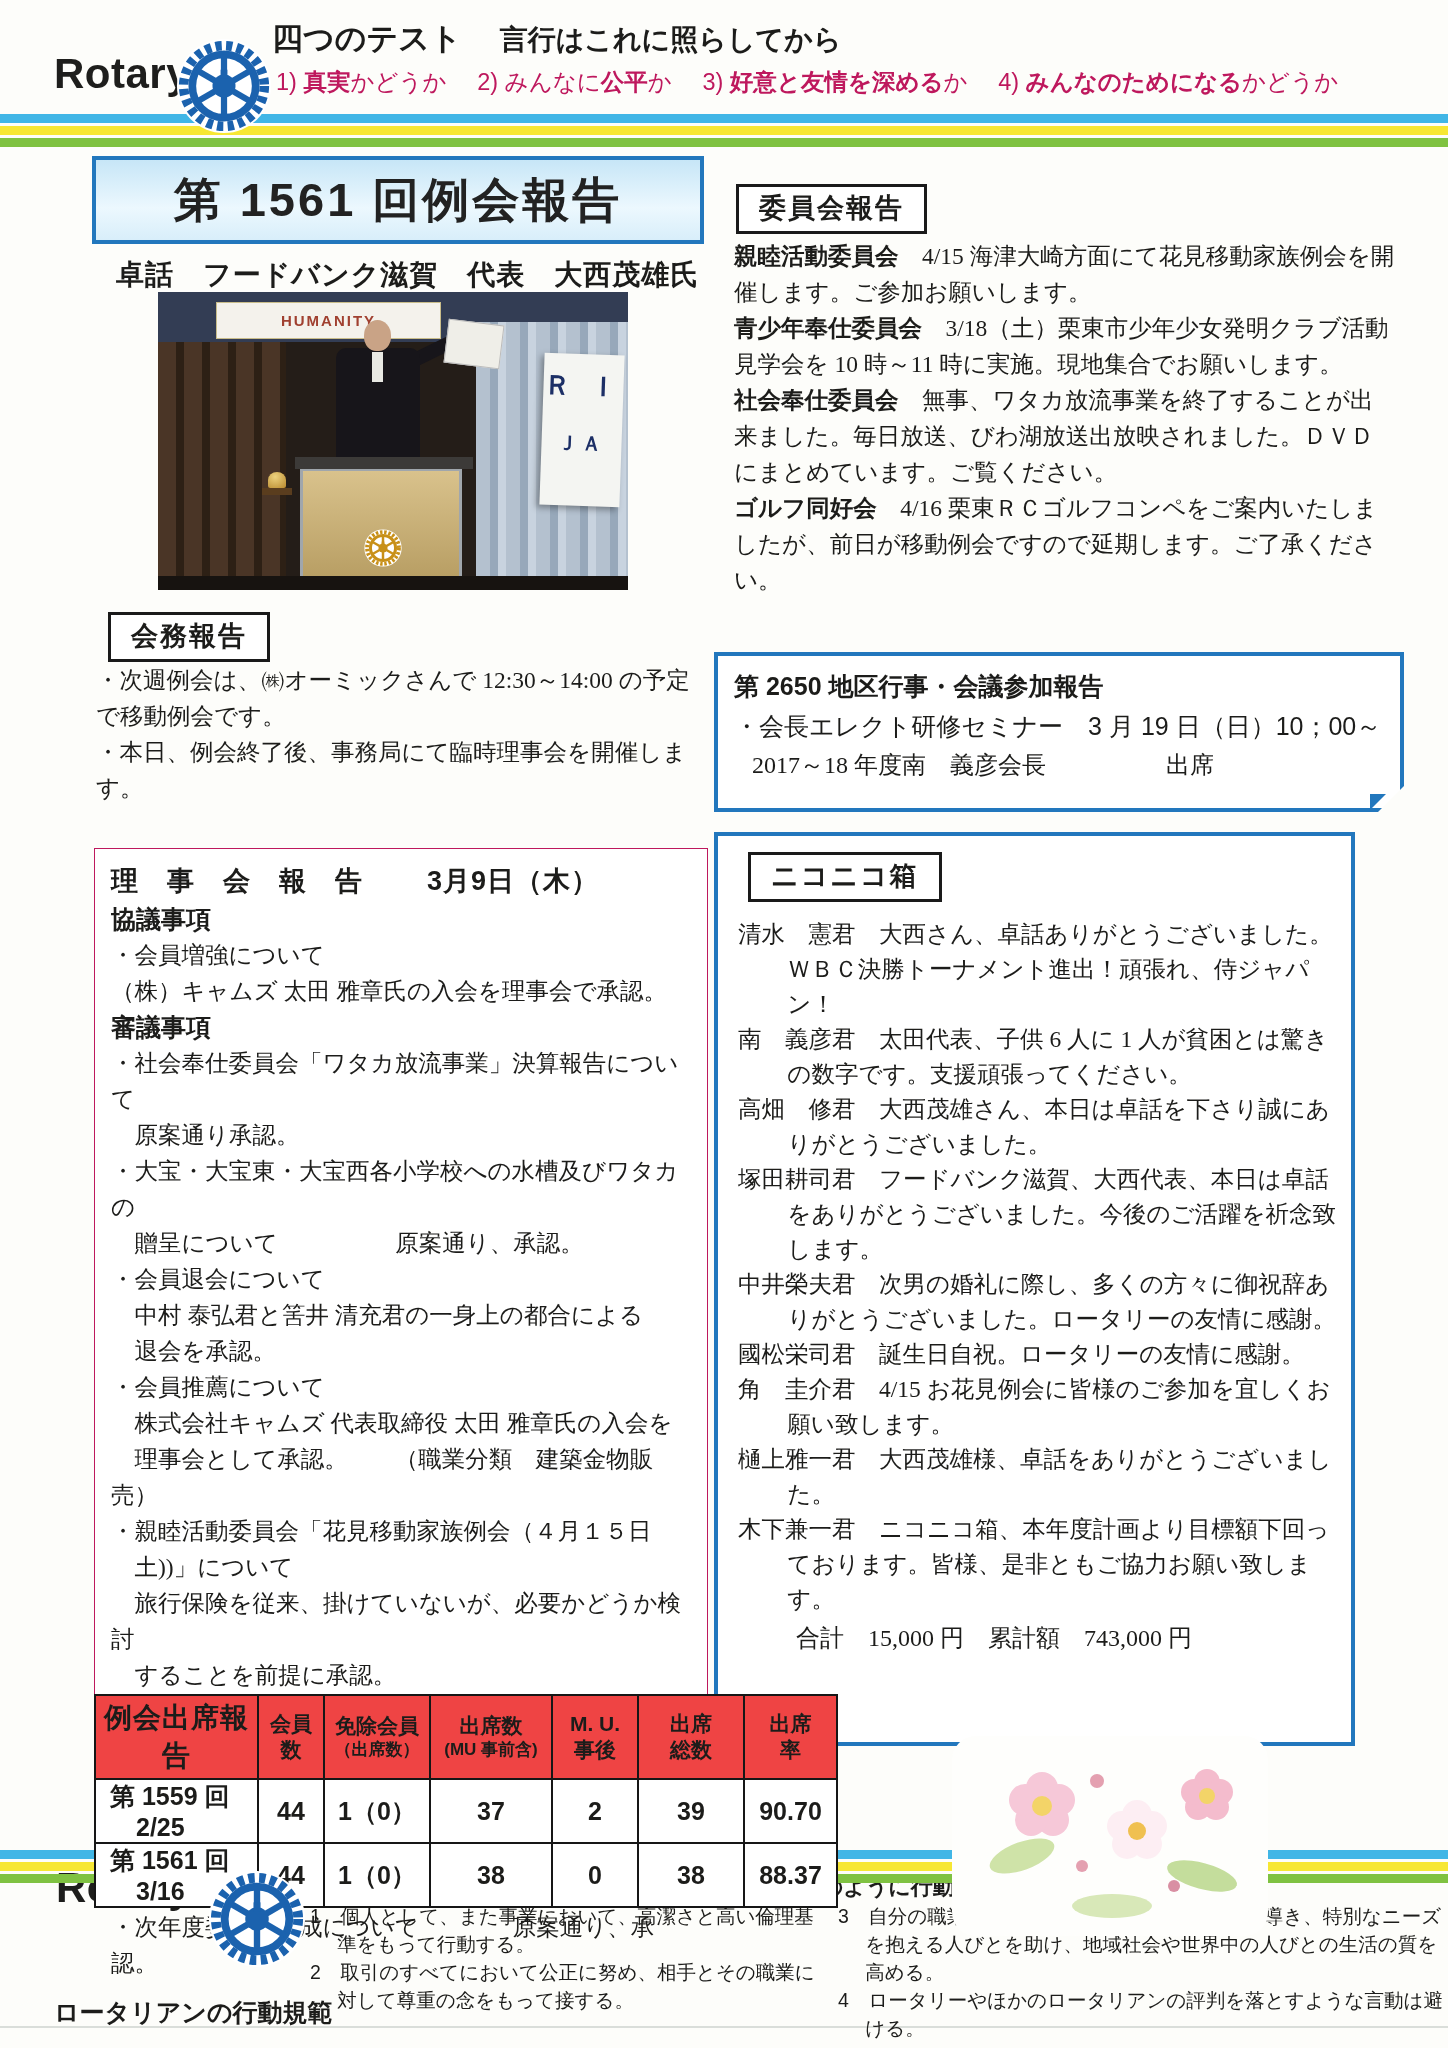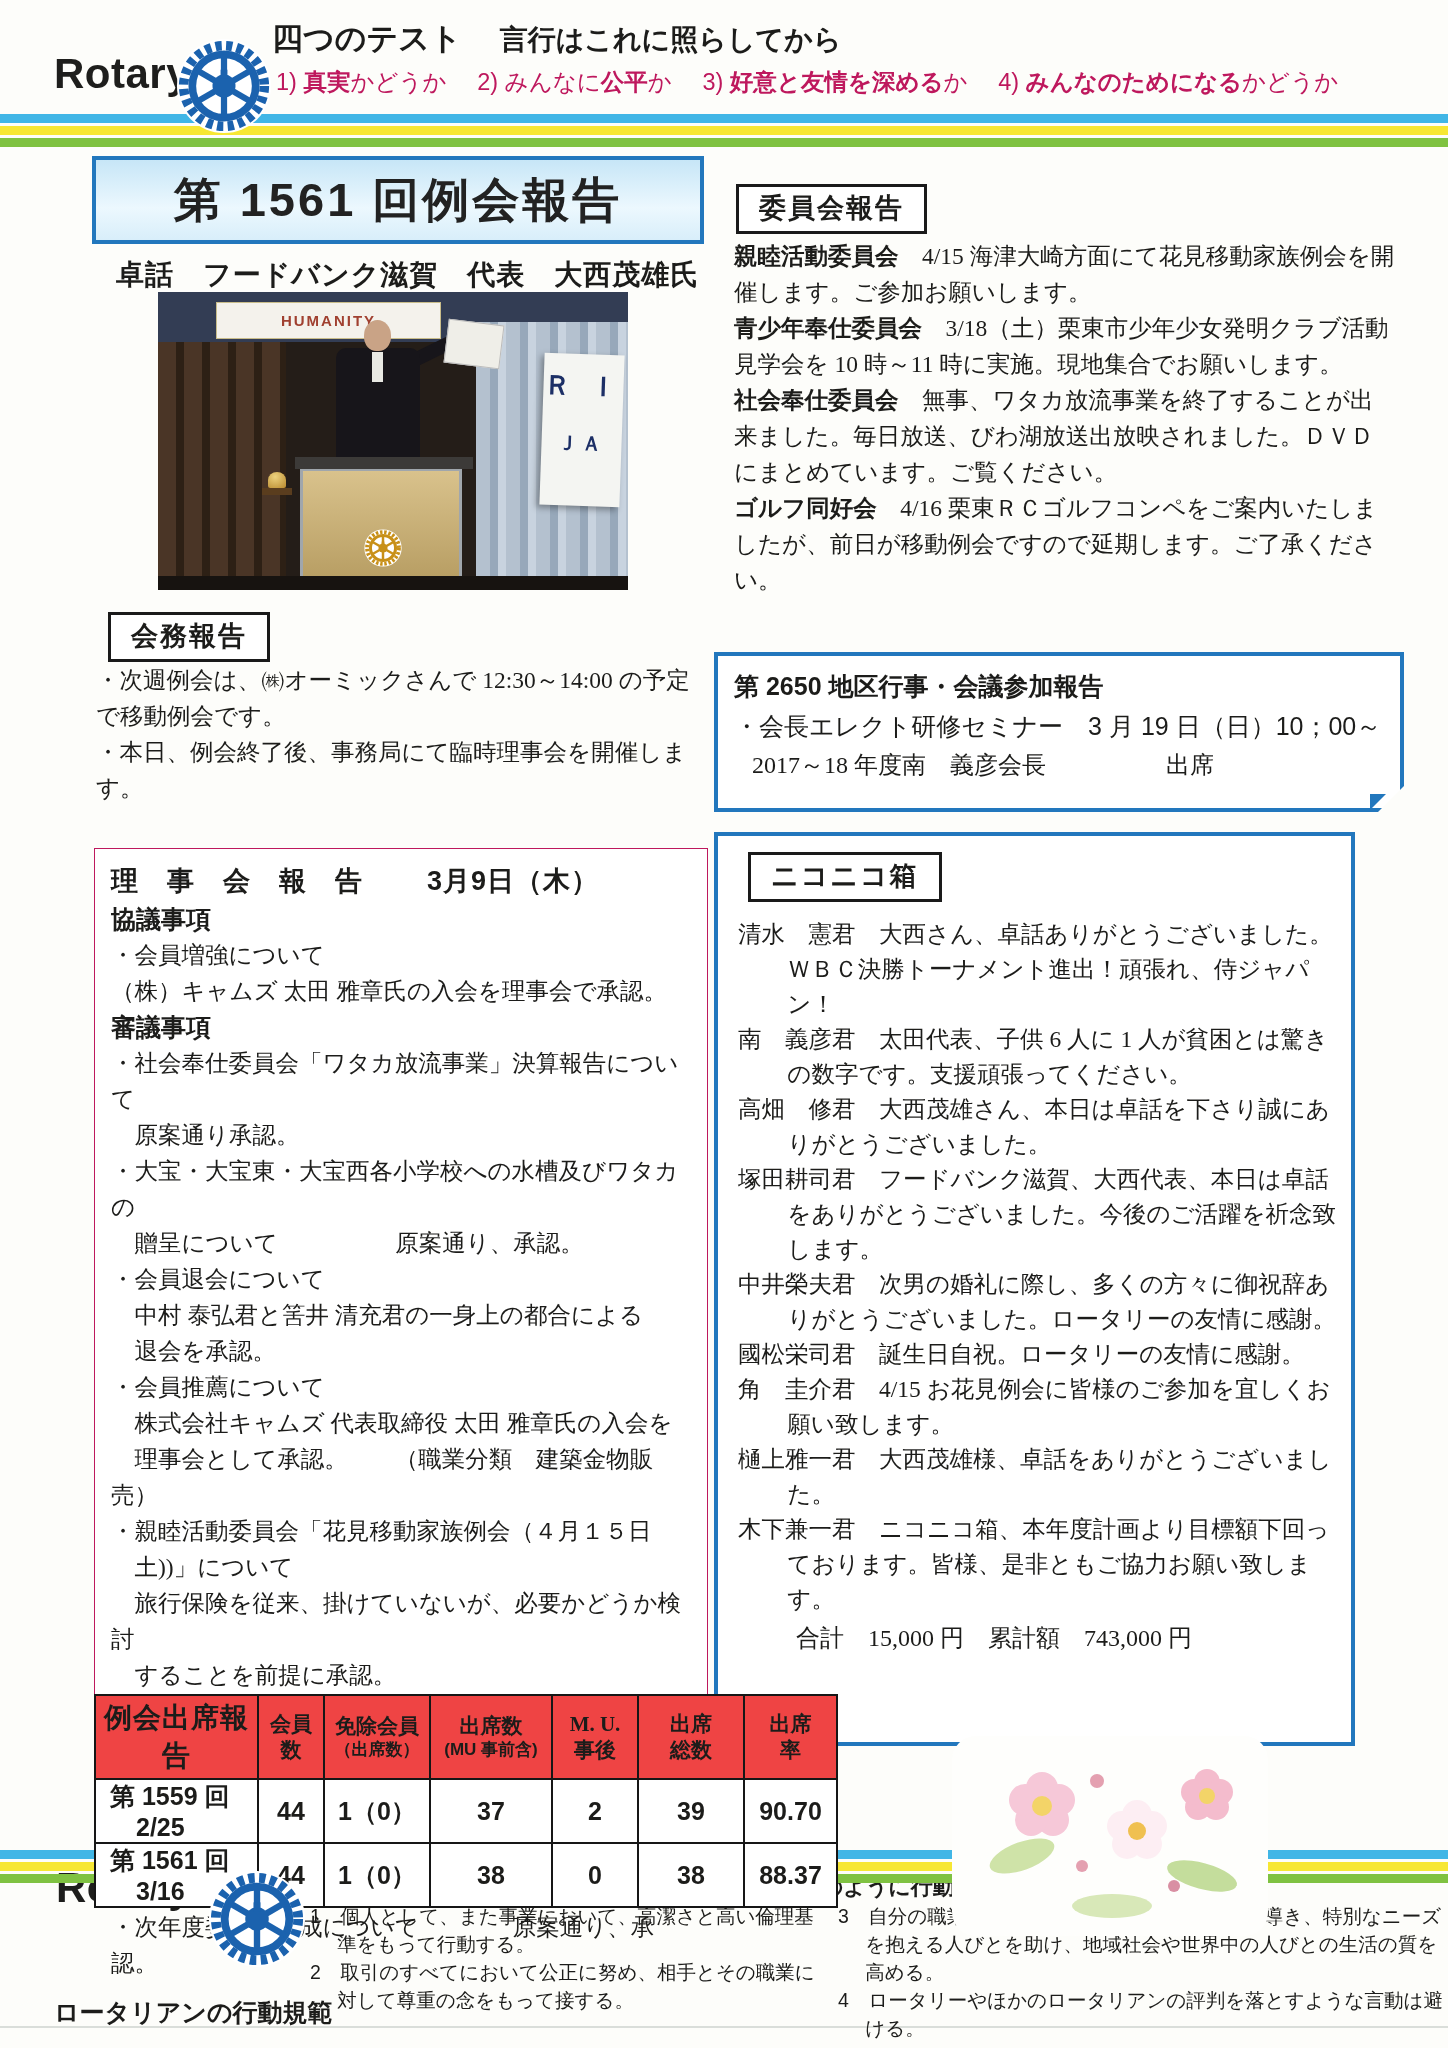--- a/index.html
+++ b/index.html
@@ -127,21 +127,21 @@
   .nico-total { font-size:24px; line-height:38px; padding-left:58px; margin-top:2px; }
 
   
   .att-table { position:absolute; left:94px; top:1694px; border-collapse:collapse;
     table-layout:fixed; width:742px; background:#fff; z-index:2;
     font-family:"Liberation Sans","DejaVu Sans",sans-serif; }
   .att-table th, .att-table td { border:2.5px solid #161616; text-align:center; vertical-align:middle; }
   .att-table thead tr { height:84px; }
   .att-table thead th { background:#ef4444; font-weight:700; }
   .att-table .h1 { font-size:28px; letter-spacing:1px; }
-  .att-table .hm { font-size:21px; line-height:26px;font-family:Liberation Serif, serif; }
+  .att-table .hm { font-size:21px; line-height:26px; }
   .att-table .hs { font-size:17px; line-height:22px; }
   .att-table tbody tr { height:36px; }
   .att-table tbody td { font-size:25px; font-weight:600; }
   .att-table td.c1 { text-align:left; padding-left:14px; }
   .att-table td.c1 .dt { margin-left:26px; }
 
   .flowers { position:absolute; left:952px; top:1736px; width:316px; height:200px;
     background:#fefefc; border-radius:24px; z-index:3; }
 
   

